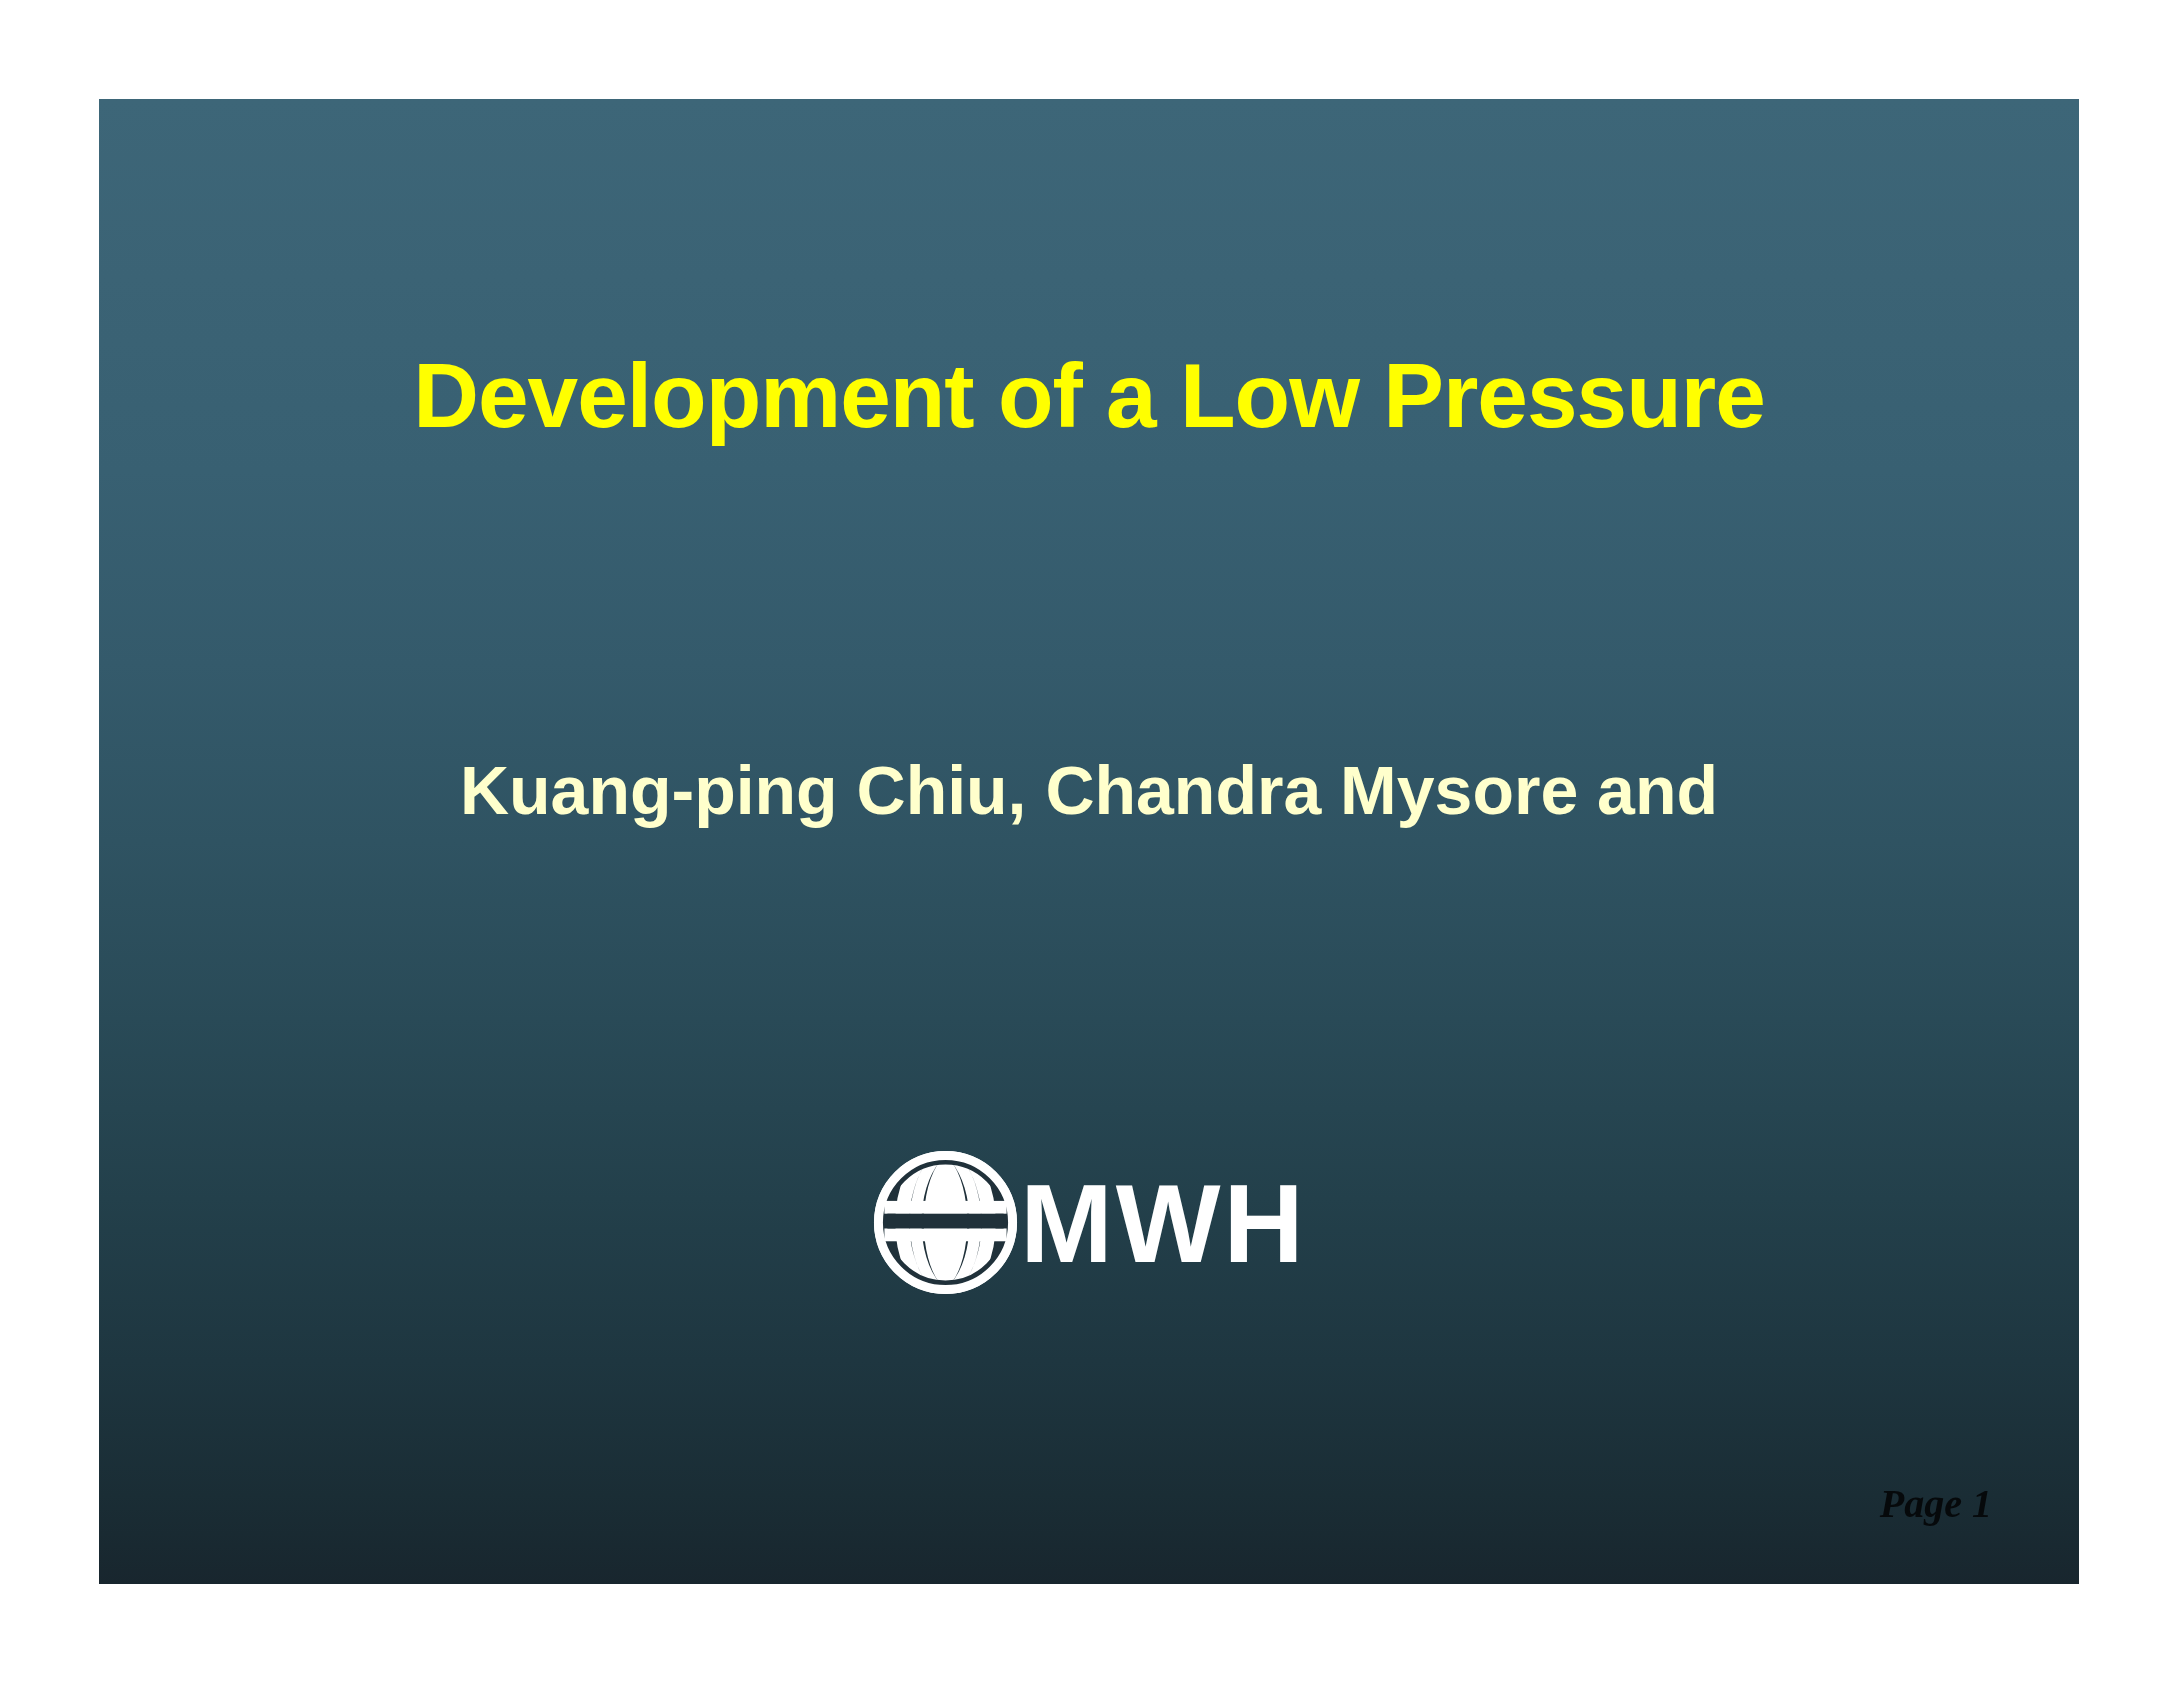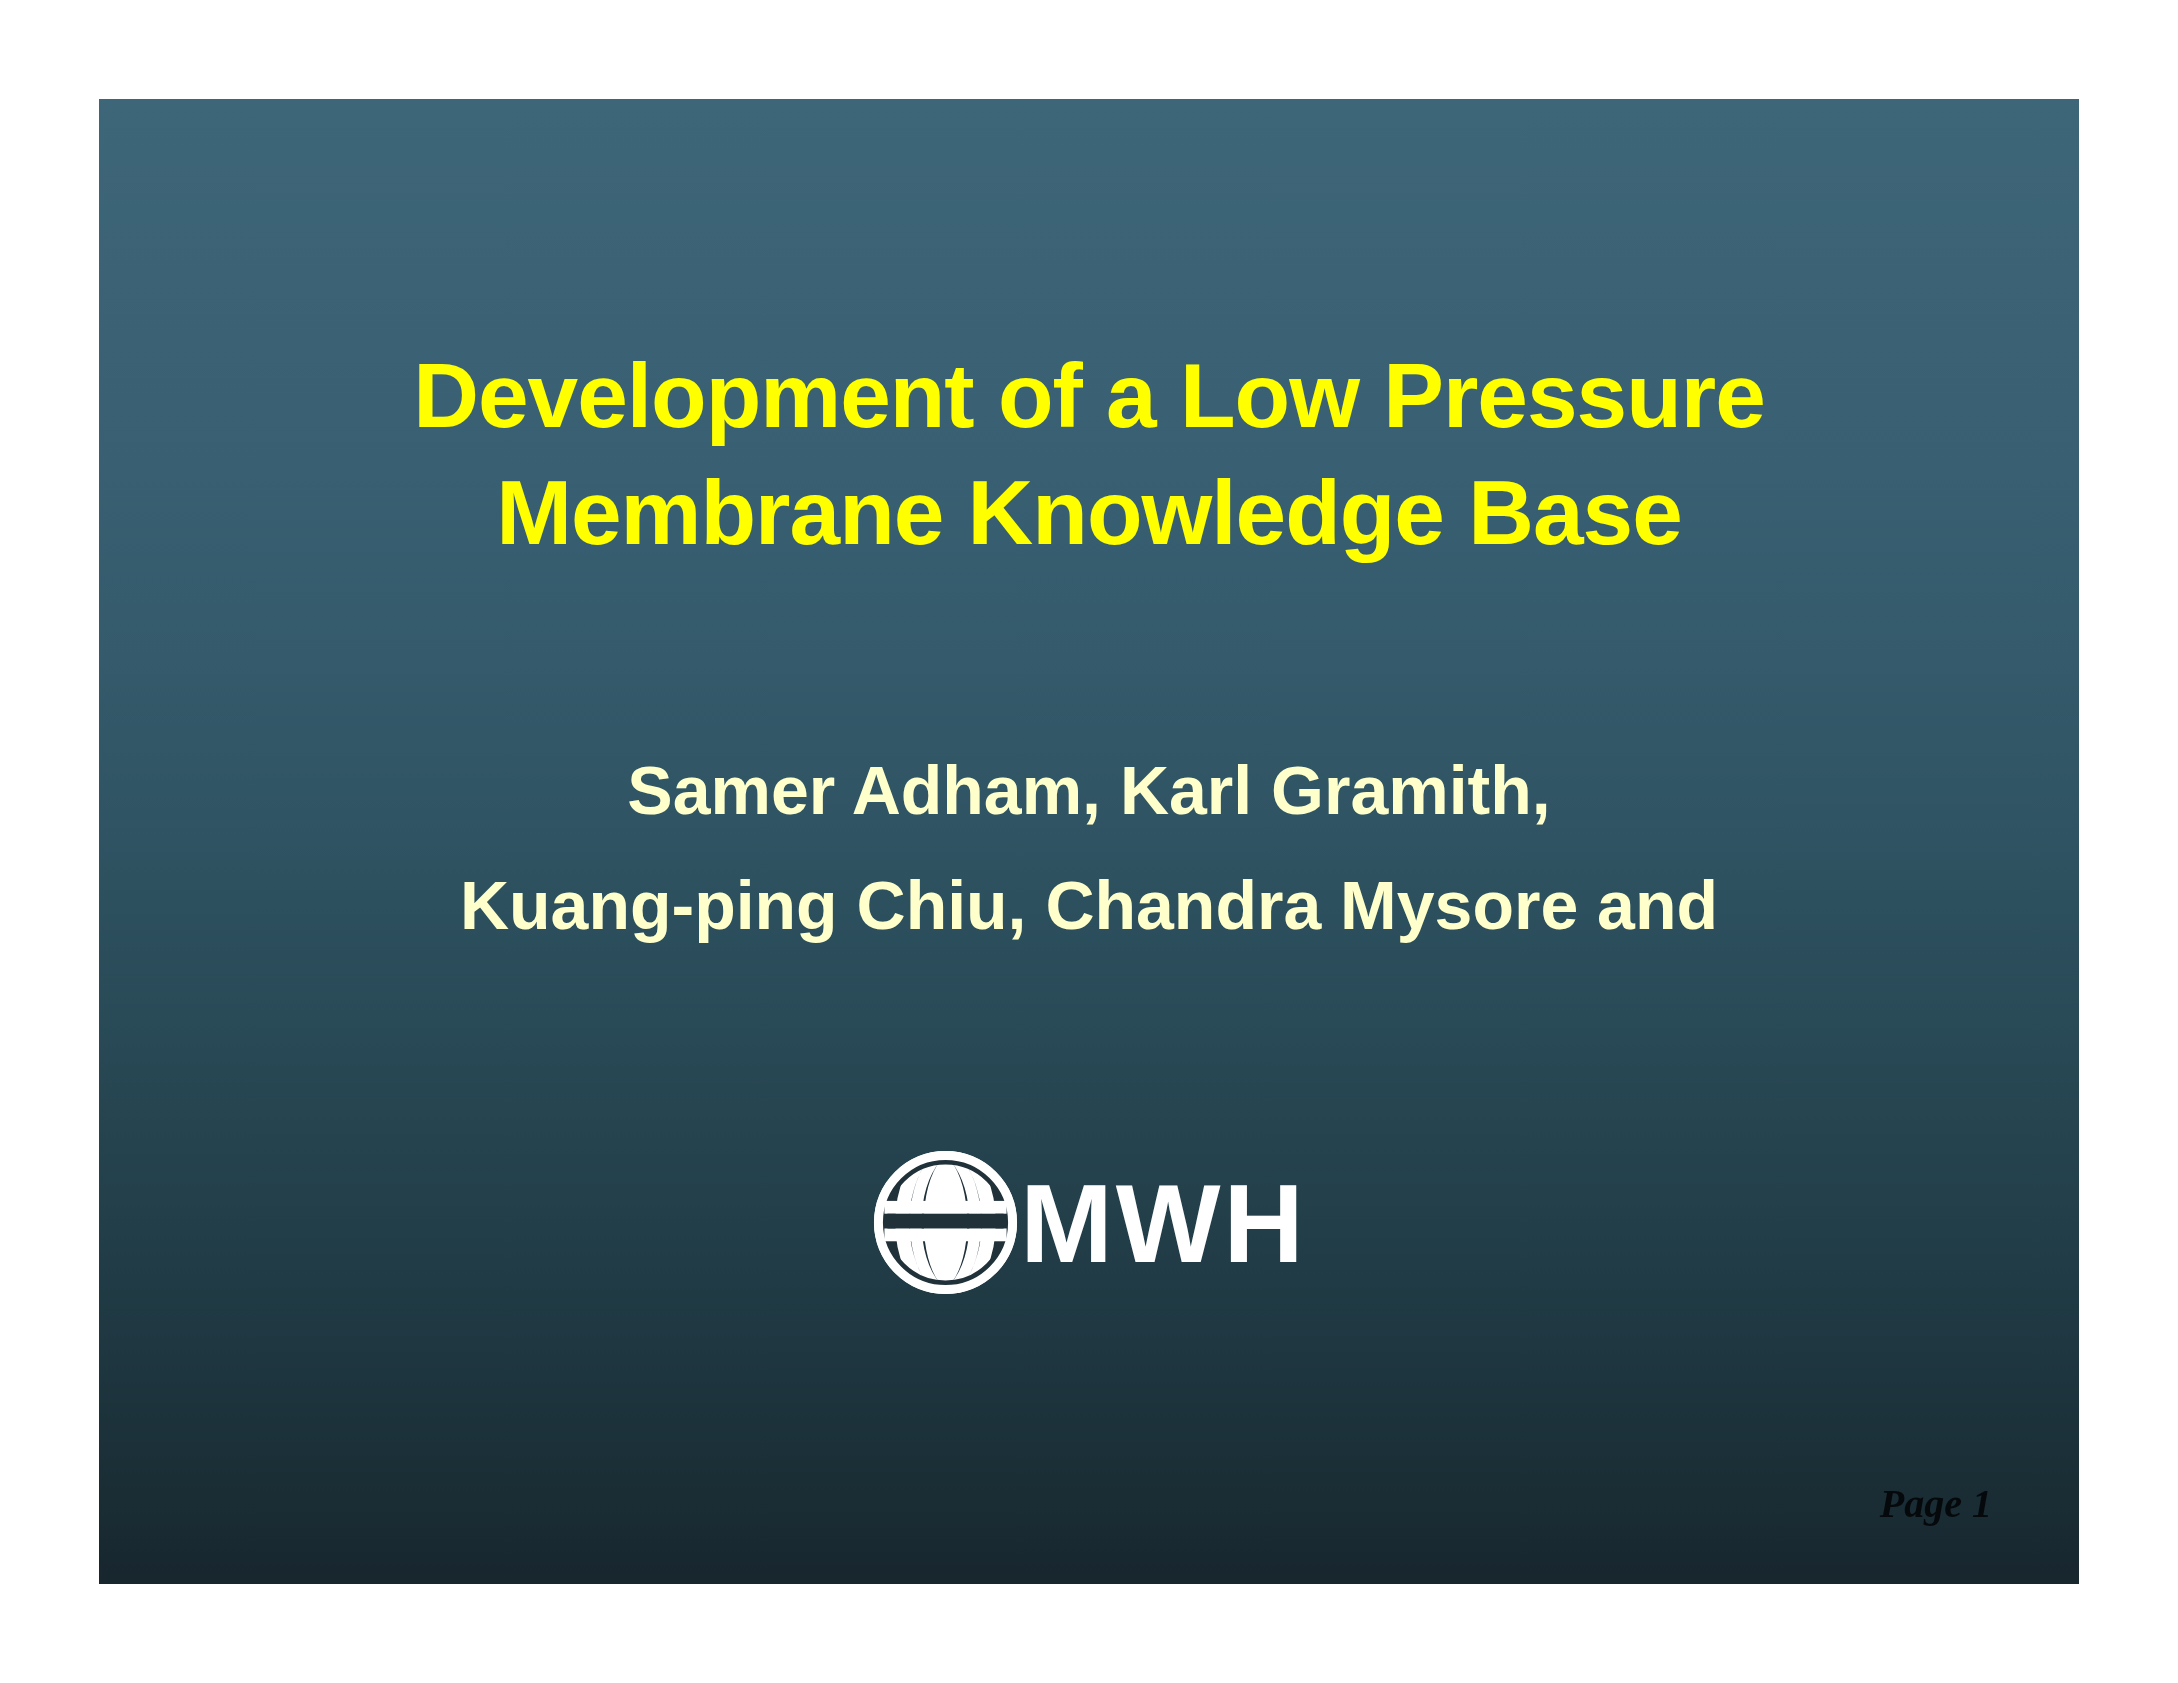--- a/index.html
+++ b/index.html
@@ -122,25 +122,23 @@
 </style>
 </head>
 <body>
 
 <div id="page">
 
   <div id="slide">
 
     <div id="title-block">
       <div class="title-line">Development of a Low Pressure</div>
-      <div class="title-line">Membrane Knowledge Base</div>
     </div>
 
     <div id="author-block">
-      <div class="author-line">Samer Adham, Karl Gramith,</div>
       <div class="author-line">Kuang-ping Chiu, Chandra Mysore and</div>
     </div>
 
     <div id="logo">
 
       <svg id="logo-globe" viewBox="0 0 100 100" xmlns="http://www.w3.org/2000/svg">
 
         <circle cx="50" cy="50" r="48" fill="#ffffff"></circle>
 
         <g fill="none" stroke="#20313a" stroke-width="6.2">

